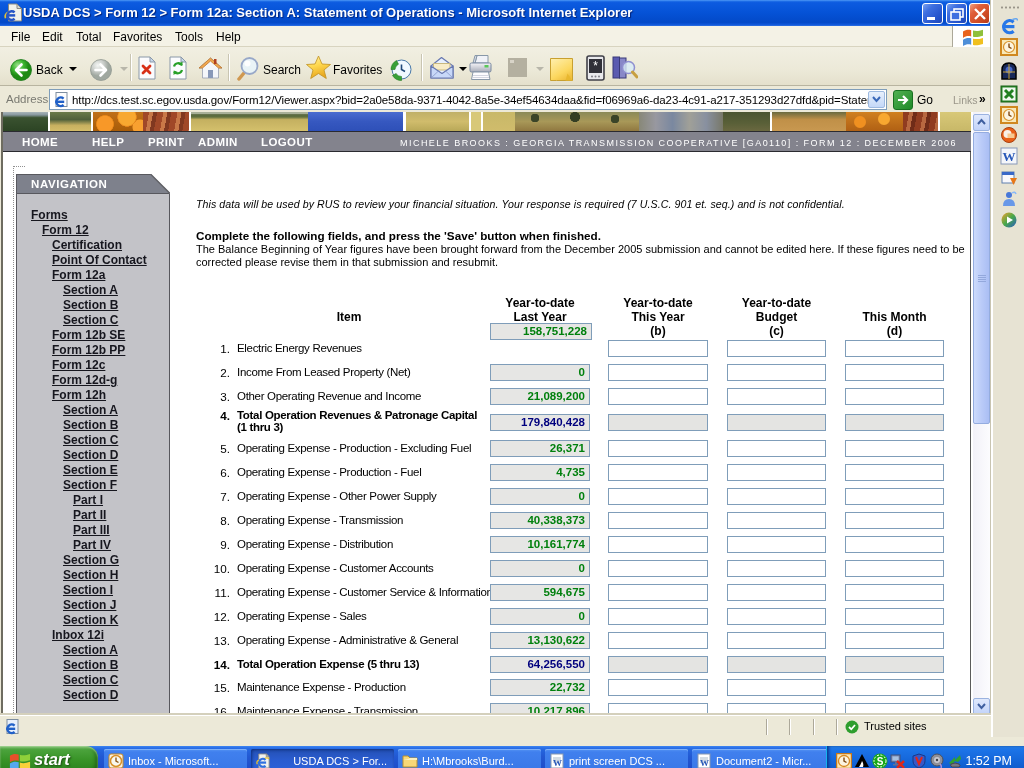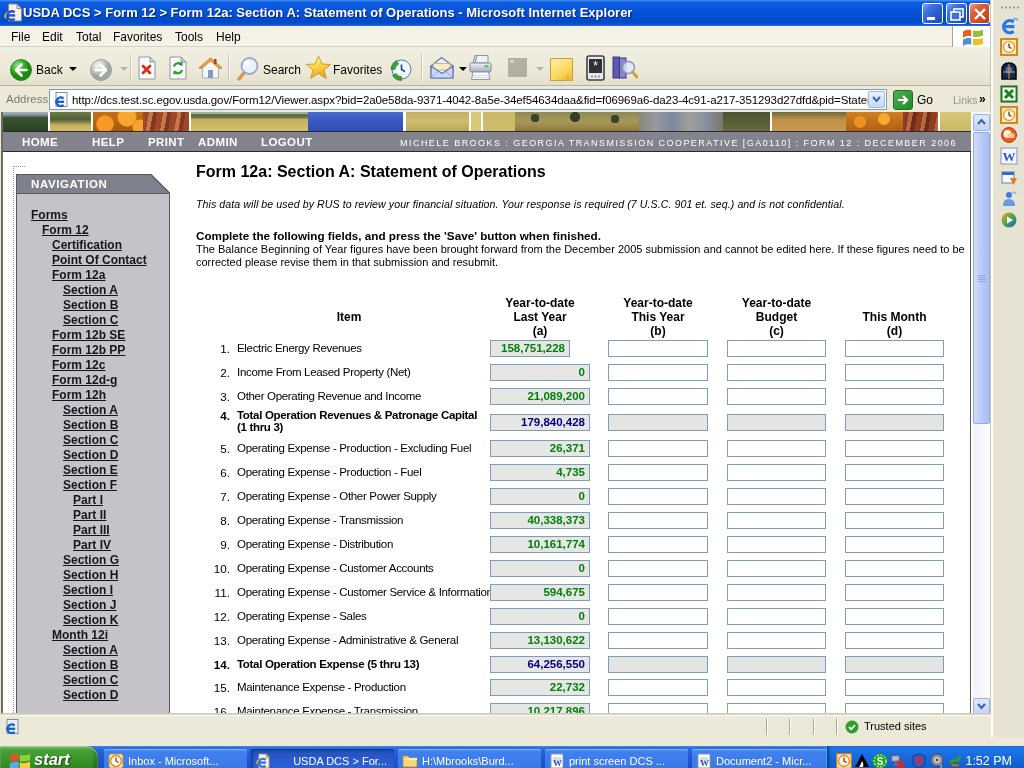--- a/index.html
+++ b/index.html
@@ -371,46 +371,45 @@
       <div class="nl" style="left:60px;top:326px">Section F</div>
       <div class="nl" style="left:70px;top:341px">Part I</div>
       <div class="nl" style="left:70px;top:356px">Part II</div>
       <div class="nl" style="left:70px;top:371px">Part III</div>
       <div class="nl" style="left:70px;top:386px">Part IV</div>
       <div class="nl" style="left:60px;top:401px">Section G</div>
       <div class="nl" style="left:60px;top:416px">Section H</div>
       <div class="nl" style="left:60px;top:431px">Section I</div>
       <div class="nl" style="left:60px;top:446px">Section J</div>
       <div class="nl" style="left:60px;top:461px">Section K</div>
-      <div class="nl" style="left:49px;top:476px">Month 12i</div>
+      <div class="nl" style="left:49px;top:476px">Inbox 12i</div>
       <div class="nl" style="left:60px;top:491px">Section A</div>
       <div class="nl" style="left:60px;top:506px">Section B</div>
       <div class="nl" style="left:60px;top:521px">Section C</div>
       <div class="nl" style="left:60px;top:536px">Section D</div>
     </div>
-  <div id="h1">Form 12a: Section A: Statement of Operations</div>
   <div id="italic">This data will be used by RUS to review your financial situation. Your response is required (7 U.S.C. 901 et. seq.) and is not confidential.</div>
   <div id="boldline">Complete the following fields, and press the 'Save' button when finished.</div>
   <div id="para">The Balance Beginning of Year figures have been brought forward from the December 2005 submission and cannot be edited here. If these figures need to be corrected please revise them in that submission and resubmit.</div>
   <div id="tablearea">
       <div class="hdr" style="left:346px;top:158px">Item</div>
       <div class="hdr" style="left:537px;top:144px">Year-to-date</div>
       <div class="hdr" style="left:537px;top:158px">Last Year</div>
       <div class="hdr" style="left:537px;top:172px">(a)</div>
       <div class="hdr" style="left:655px;top:144px">Year-to-date</div>
       <div class="hdr" style="left:655px;top:158px">This Year</div>
       <div class="hdr" style="left:655px;top:172px">(b)</div>
       <div class="hdr" style="left:773.5px;top:144px">Year-to-date</div>
       <div class="hdr" style="left:773.5px;top:158px">Budget</div>
       <div class="hdr" style="left:773.5px;top:172px">(c)</div>
       <div class="hdr" style="left:891.5px;top:158px">This Month</div>
       <div class="hdr" style="left:891.5px;top:172px">(d)</div>
       <div class="rnum " style="left:207px;top:190px">1.</div>
       <div class="rlab " style="left:234px;top:190px">Electric Energy Revenues</div>
-      <div class="cell ro val green" style="left:487px;top:188px;width:80px">158,751,228</div>
+      <div class="cell ro val green" style="left:487px;top:171px;width:102px">158,751,228</div>
       <div class="cell" style="left:605px;top:188px;width:100px"></div>
       <div class="cell" style="left:724px;top:188px;width:99px"></div>
       <div class="cell" style="left:842px;top:188px;width:99px"></div>
       <div class="rnum " style="left:207px;top:214px">2.</div>
       <div class="rlab " style="left:234px;top:214px">Income From Leased Property (Net)</div>
       <div class="cell ro val green" style="left:487px;top:212px;width:100px">0</div>
       <div class="cell" style="left:605px;top:212px;width:100px"></div>
       <div class="cell" style="left:724px;top:212px;width:99px"></div>
       <div class="cell" style="left:842px;top:212px;width:99px"></div>
       <div class="rnum " style="left:207px;top:238px">3.</div>

